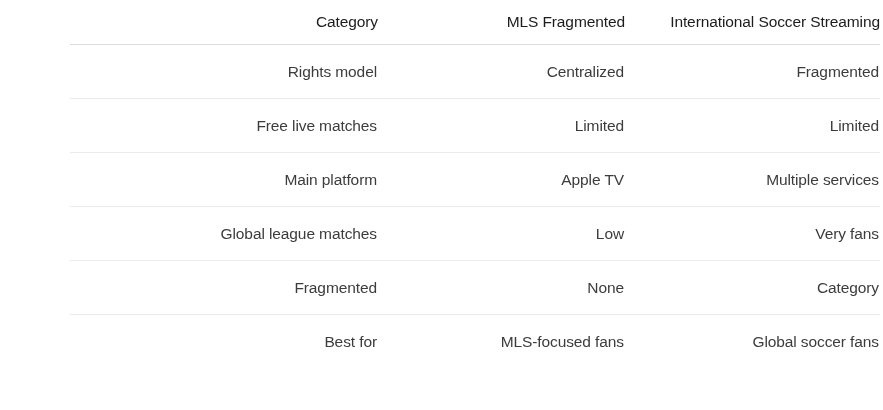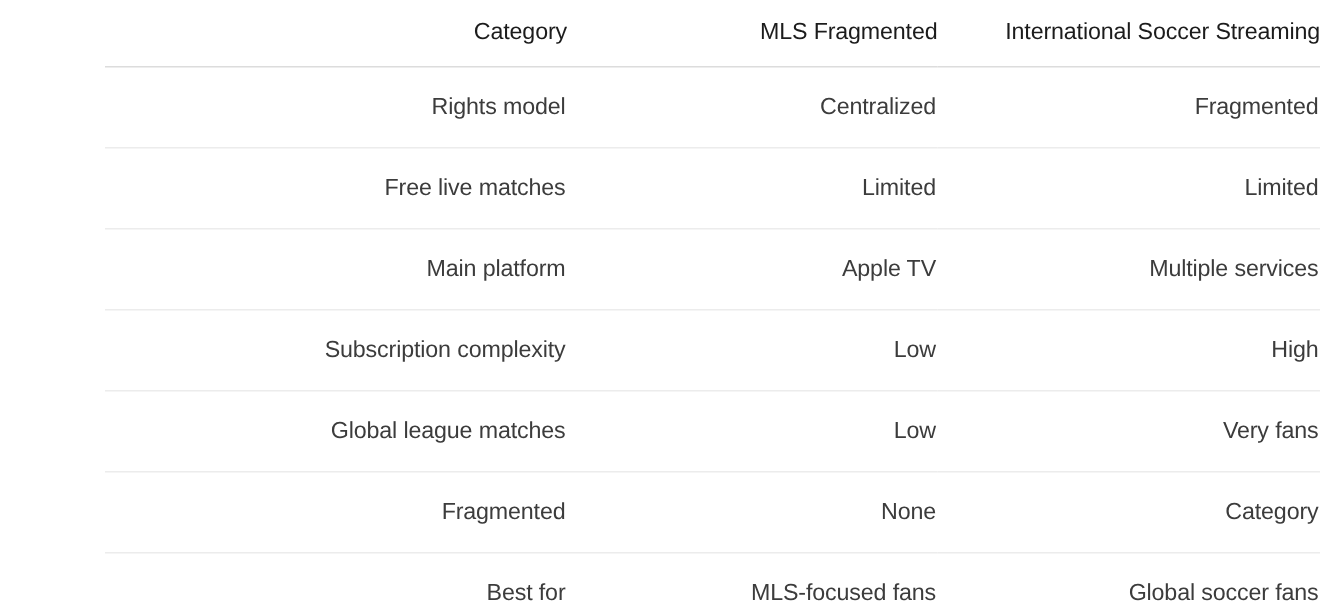--- a/index.html
+++ b/index.html
@@ -90,25 +90,20 @@
         <td>Free live matches</td>
         <td>Limited</td>
         <td>Limited</td>
       </tr>
       <tr>
         <td>Main platform</td>
         <td>Apple TV</td>
         <td>Multiple services</td>
       </tr>
       <tr>
-        <td>Subscription complexity</td>
-        <td>Low</td>
-        <td>High</td>
-      </tr>
-      <tr>
         <td>Global league matches</td>
         <td>Low</td>
         <td>Very fans</td>
       </tr>
       <tr>
         <td>Fragmented</td>
         <td>None</td>
         <td>Category</td>
       </tr>
       <tr>

